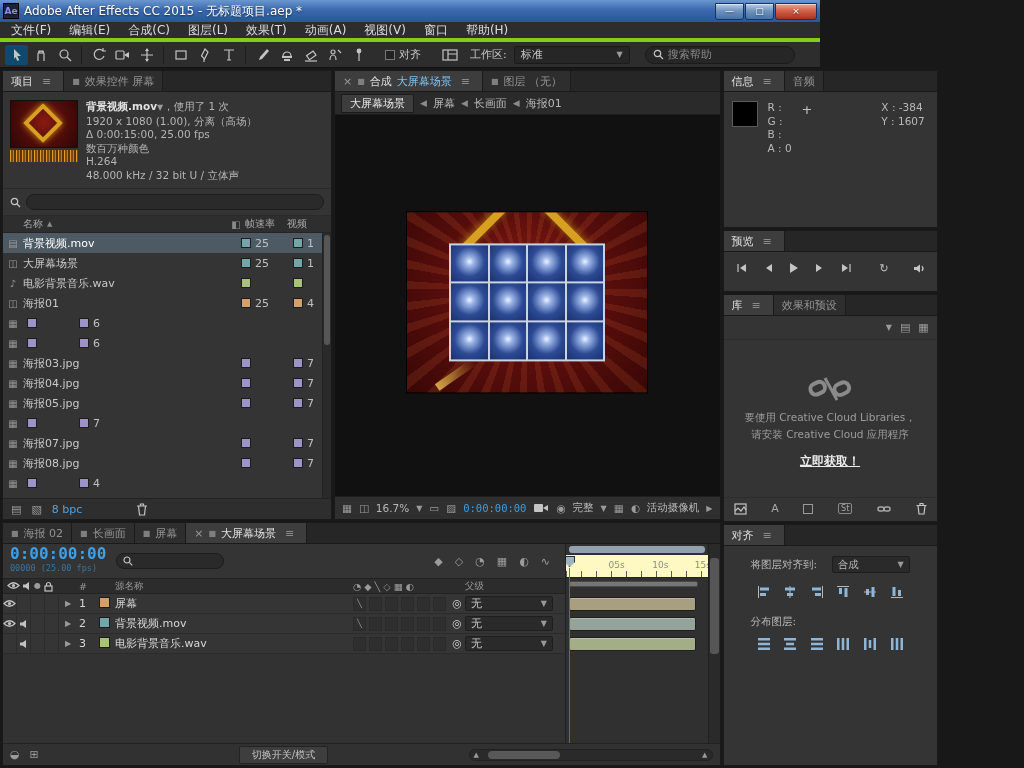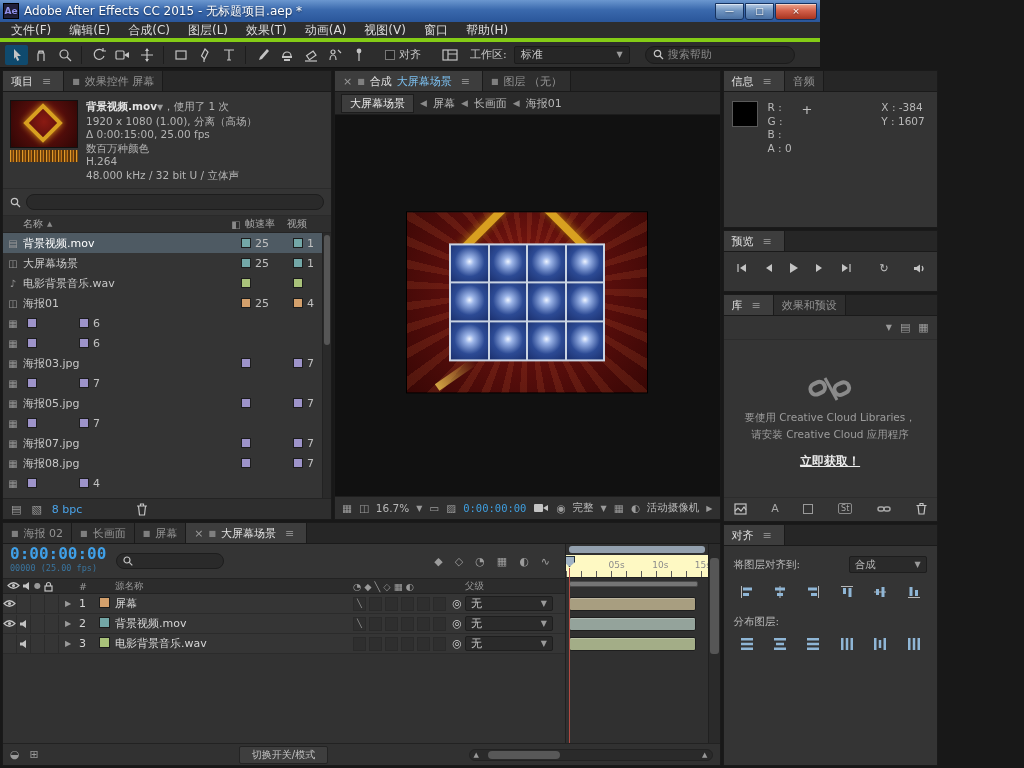--- a/index.html
+++ b/index.html
@@ -93,21 +93,21 @@
 .transport{display:flex;align-items:center;gap:6px;padding:8px 8px;color:#c0c0c0}
 .tbtn{width:20px;height:16px;display:flex;align-items:center;justify-content:center}
 .lib-p{height:228px;flex:none}
 .lib-top{display:flex;justify-content:flex-end;align-items:center;gap:8px;padding:5px 8px;color:#9a9a9a;border-bottom:1px solid #2c2c2c}
 .lib-center{flex:1;display:flex;flex-direction:column;align-items:center;justify-content:center;gap:3px;text-align:center;font-size:10.5px;color:#9c9c9c;padding:0 6px}
 .cta{color:#ececec;font-weight:bold;text-decoration:underline;font-size:12px;margin-top:8px}
 .lib-foot{display:flex;justify-content:space-between;align-items:center;padding:4px 10px 6px;border-top:1px solid #2c2c2c;color:#a8a8a8}
 .stbox{border:1px solid #8a8a8a;font-size:8px;padding:0 2px;border-radius:2px}
 .sqbox{width:10px;height:10px;border:1px solid #9a9a9a}
 .align-p{flex:1}
-.align-body{padding:10px 10px;font-size:10.5px;color:#b8b8b8}
+.align-body{padding:10px 27px;font-size:10.5px;color:#b8b8b8}
 .arow{display:flex;align-items:center;justify-content:space-between;margin-bottom:10px}
 .adrop{display:flex;align-items:center;justify-content:space-between;width:78px;height:17px;background:#2a2a2a;border:1px solid #1d1d1d;border-radius:2px;padding:0 5px}
 .abtns{display:flex;justify-content:space-between;margin:6px 2px 14px}
 .abtn{width:22px;height:18px;display:flex;align-items:center;justify-content:center;border-radius:2px}
 .abtn svg{display:block}
 .fx{transform:scaleX(-1)}.r90{transform:rotate(90deg)}.r270{transform:rotate(-90deg)}
 
 .timeline{flex:1;min-height:0}
 .tl-main{flex:1;display:flex;min-height:0}
 .tl-left{width:563px;flex:none;display:flex;flex-direction:column;border-right:1px solid #202020}
@@ -381,20 +381,21 @@
             <div class="prow">
                 <span class="ticon">▦</span>
                 <span class="rname">海报03.jpg</span>
                 <span class="chip" style="background-color: rgb(157, 147, 201);"></span>
                 <span class="rrate"></span>
                 <span class="chip" style="background-color: rgb(157, 147, 201);"></span>
                 <span class="rcount">7</span>
               </div>
             <div class="prow">
                 <span class="ticon">▦</span>
+                <span class="rname">海报04.jpg</span>
                 <span class="chip" style="background-color: rgb(157, 147, 201);"></span>
                 <span class="rrate"></span>
                 <span class="chip" style="background-color: rgb(157, 147, 201);"></span>
                 <span class="rcount">7</span>
               </div>
             <div class="prow">
                 <span class="ticon">▦</span>
                 <span class="rname">海报05.jpg</span>
                 <span class="chip" style="background-color: rgb(157, 147, 201);"></span>
                 <span class="rrate"></span>

